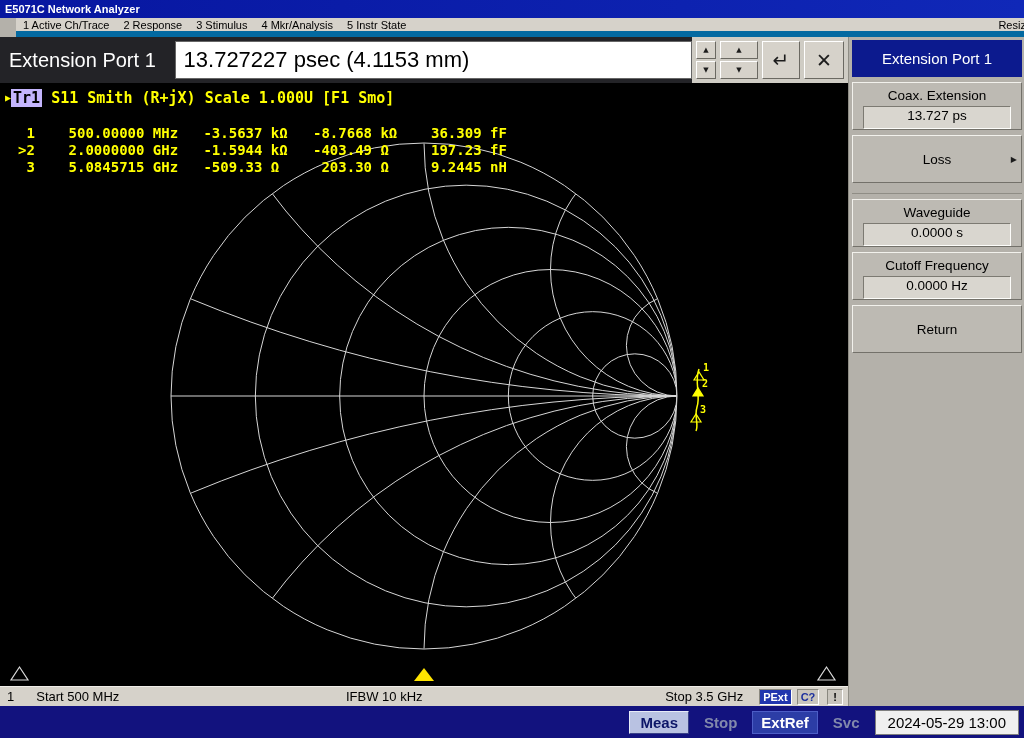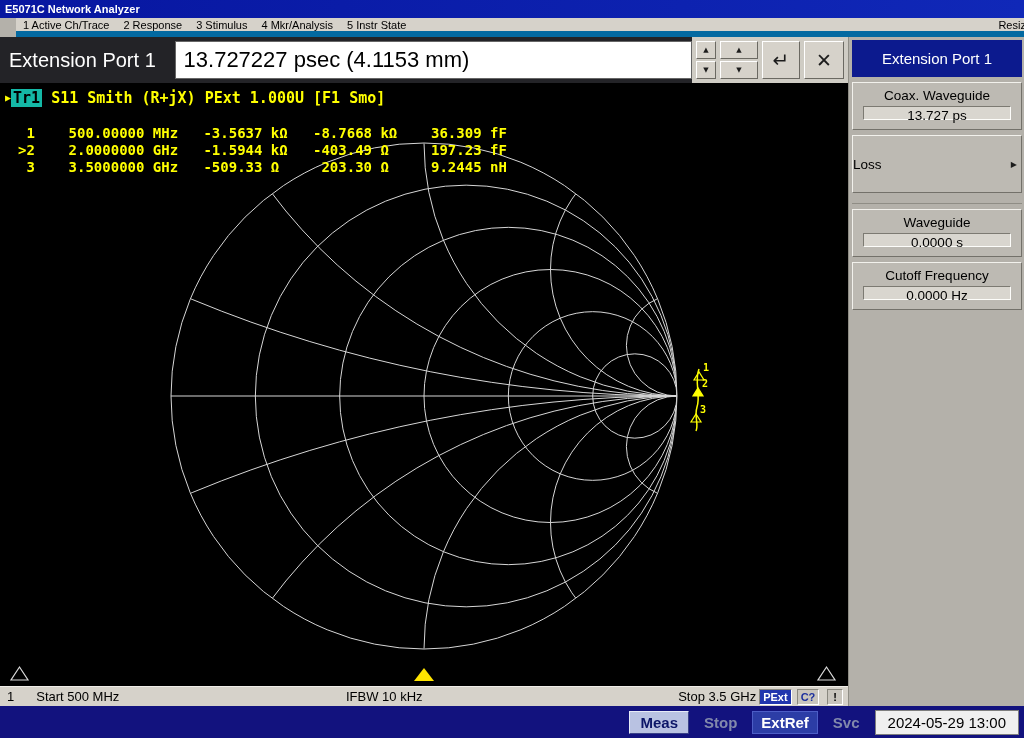--- a/index.html
+++ b/index.html
@@ -53,21 +53,21 @@
   .close-btn { width:40px; height:38px; font-size:19px; line-height:36px; }
 
   
   .main { position:absolute; left:0; top:83px; width:848px; height:603px; background:#000; overflow:hidden; }
   .trace-info {
     position:absolute; left:5px; top:6px;
     font-family:"DejaVu Sans Mono",monospace; font-weight:bold; font-size:15px; color:#ffff00;
     white-space:pre;
   }
   .tr-pointer { font-size:10px; vertical-align:2px; }
-  .tr-name { background:#14b8a6; color:#000; padding:0 2px; }
+  .tr-name { background:#c4b5fd; color:#000; padding:0 2px; }
   .marker-table { position:absolute; left:18px; top:42px; }
   .marker-row {
     white-space:pre; font-family:"DejaVu Sans Mono",monospace;
     font-weight:bold; font-size:14px; line-height:17px; color:#ffff00;
   }
   .smith-svg { position:absolute; left:0; top:0; }
   .grid { fill:none; stroke:#d6d6d6; stroke-width:1; }
   .trace-path { fill:none; stroke:#ffff00; stroke-width:1.5; }
   .mk { fill:none; stroke:#ffff00; stroke-width:1.2; }
   .mk.active { fill:#ffff00; }
@@ -77,21 +77,21 @@
 
   
   .channelbar {
     position:absolute; left:0; top:686px; width:848px; height:20px;
     background:#d6d2ca; border-top:1px solid #efede8;
     display:flex; align-items:center; font-size:13px; color:#000;
   }
   .ch-num { padding:0 14px 0 7px; }
   .ch-start { padding-left:8px; }
   .ch-ifbw { position:absolute; left:346px; }
-  .ch-stop { margin-left:auto; margin-right:3px; }
+  .ch-stop { margin-left:auto; margin-right:16px; }
   .chip {
     font-size:11px; font-weight:bold; line-height:14px; padding:0 3px;
     border:1px solid; border-color:#8a887f #ffffff #ffffff #8a887f;
   }
   .chip.pext { background:#2136ae; color:#fff; margin-right:5px; }
   .chip.corr { background:#c9c5bd; color:#1c2f9e; margin-right:8px; }
   .chip.alert { background:#c9c5bd; color:#000; margin-right:5px; padding:0 5px; }
 
   
   .bottombar {
@@ -117,25 +117,25 @@
   }
   .sk-header {
     height:37px; background:#0c1a8e; color:#fff; text-align:center;
     line-height:37px; font-size:15px; margin-bottom:5px;
   }
   .softkey {
     position:relative; background:#bdbab3; margin-bottom:5px; text-align:center;
     border:1px solid; border-color:#f2f1ec #73716a #73716a #f2f1ec; cursor:default;
   }
   .softkey .sk-label { font-size:13.5px; color:#000; padding-top:5px; }
-  .softkey.single { height:58px; display:flex; align-items:center; }
+  .softkey.single { height:48px; display:flex; align-items:center; justify-content:center; }
   .softkey.single .sk-label { padding-top:0; }
   .softkey.has-value { height:48px; }
   .sk-value {
-    margin:3px 10px 0; background:#d9d6cf; height:14px; line-height:18px; font-size:13.5px;
+    margin:3px 10px 0; background:#d9d6cf; height:23px; line-height:18px; font-size:13.5px;
     border:1px solid; border-color:#7c7a72 #fdfdfa #fdfdfa #7c7a72;
   }
   .sk-arrow { position:absolute; right:4px; top:50%; transform:translateY(-50%); font-size:8px; color:#1c1c1c; }
   .sk-divider { height:6px; margin-bottom:5px; border-bottom:1px solid #8f8d85; }
 </style>
 </head>
 <body>
 
 <div class="screen">
 
@@ -203,25 +203,25 @@
       </g>
       <polygon class="stim" points="414,598 434,598 424,585"></polygon>
       <polygon class="corner" points="11,597 28,597 19.5,584"></polygon>
       <polygon class="corner" points="818,597 835,597 826.5,584"></polygon>
     <defs>
           <clipPath id="smithclip">
             <circle cx="424" cy="313" r="252.5"></circle>
           </clipPath>
         </defs>
       </svg>
-    <div class="trace-info"><span class="tr-pointer">▶</span><span class="tr-name">Tr1</span><span> S11 Smith (R+jX) PExt 1.000U [F1 Smo]</span></div>
+    <div class="trace-info"><span class="tr-pointer">▶</span><span class="tr-name">Tr1</span><span> S11 Smith (R+jX) Scale 1.000U [F1 Smo]</span></div>
     <div class="marker-table">
       <div class="marker-row"> 1    500.00000 MHz   -3.5637 kΩ   -8.7668 kΩ    36.309 fF</div>
       <div class="marker-row">&gt;2    2.0000000 GHz   -1.5944 kΩ   -403.49 Ω     197.23 fF</div>
-      <div class="marker-row"> 3    3.5000000 GHz   -509.33 Ω     203.30 Ω     9.2445 nH</div>
+      <div class="marker-row"> 3    5.0845715 GHz   -509.33 Ω     203.30 Ω     9.2445 nH</div>
     </div>
   </div>
 
   <div class="channelbar">
     <span class="ch-num">1</span>
     <span class="ch-start">Start 500 MHz</span>
     <span class="ch-ifbw">IFBW 10 kHz</span>
     <span class="ch-stop">Stop 3.5 GHz</span>
     <span class="chip pext">PExt</span>
     <span class="chip corr">C?</span>
@@ -233,36 +233,39 @@
     <span class="bb-dim">Stop</span>
     <span class="bb-extref">ExtRef</span>
     <span class="bb-dim">Svc</span>
     <span class="bb-datetime">2024-05-29 13:00</span>
   </div>
 
   <div class="sidebar">
     <div class="sk-header">Extension Port 1</div>
 
     <div class="softkey has-value">
-      <div class="sk-label">Coax. Waveguide</div>
+      <div class="sk-label">Coax. Extension</div>
       <div class="sk-value">13.727 ps</div>
     </div>
 
     <div class="softkey single">
       <div class="sk-label">Loss</div>
       <span class="sk-arrow">▶</span>
     </div>
 
     <div class="sk-divider"></div>
 
     <div class="softkey has-value">
       <div class="sk-label">Waveguide</div>
       <div class="sk-value">0.0000 s</div>
     </div>
 
     <div class="softkey has-value">
       <div class="sk-label">Cutoff Frequency</div>
       <div class="sk-value">0.0000 Hz</div>
     </div>
 
+    <div class="softkey single">
+      <div class="sk-label">Return</div>
+    </div>
   </div>
 
 </div>
 
 </body></html>

